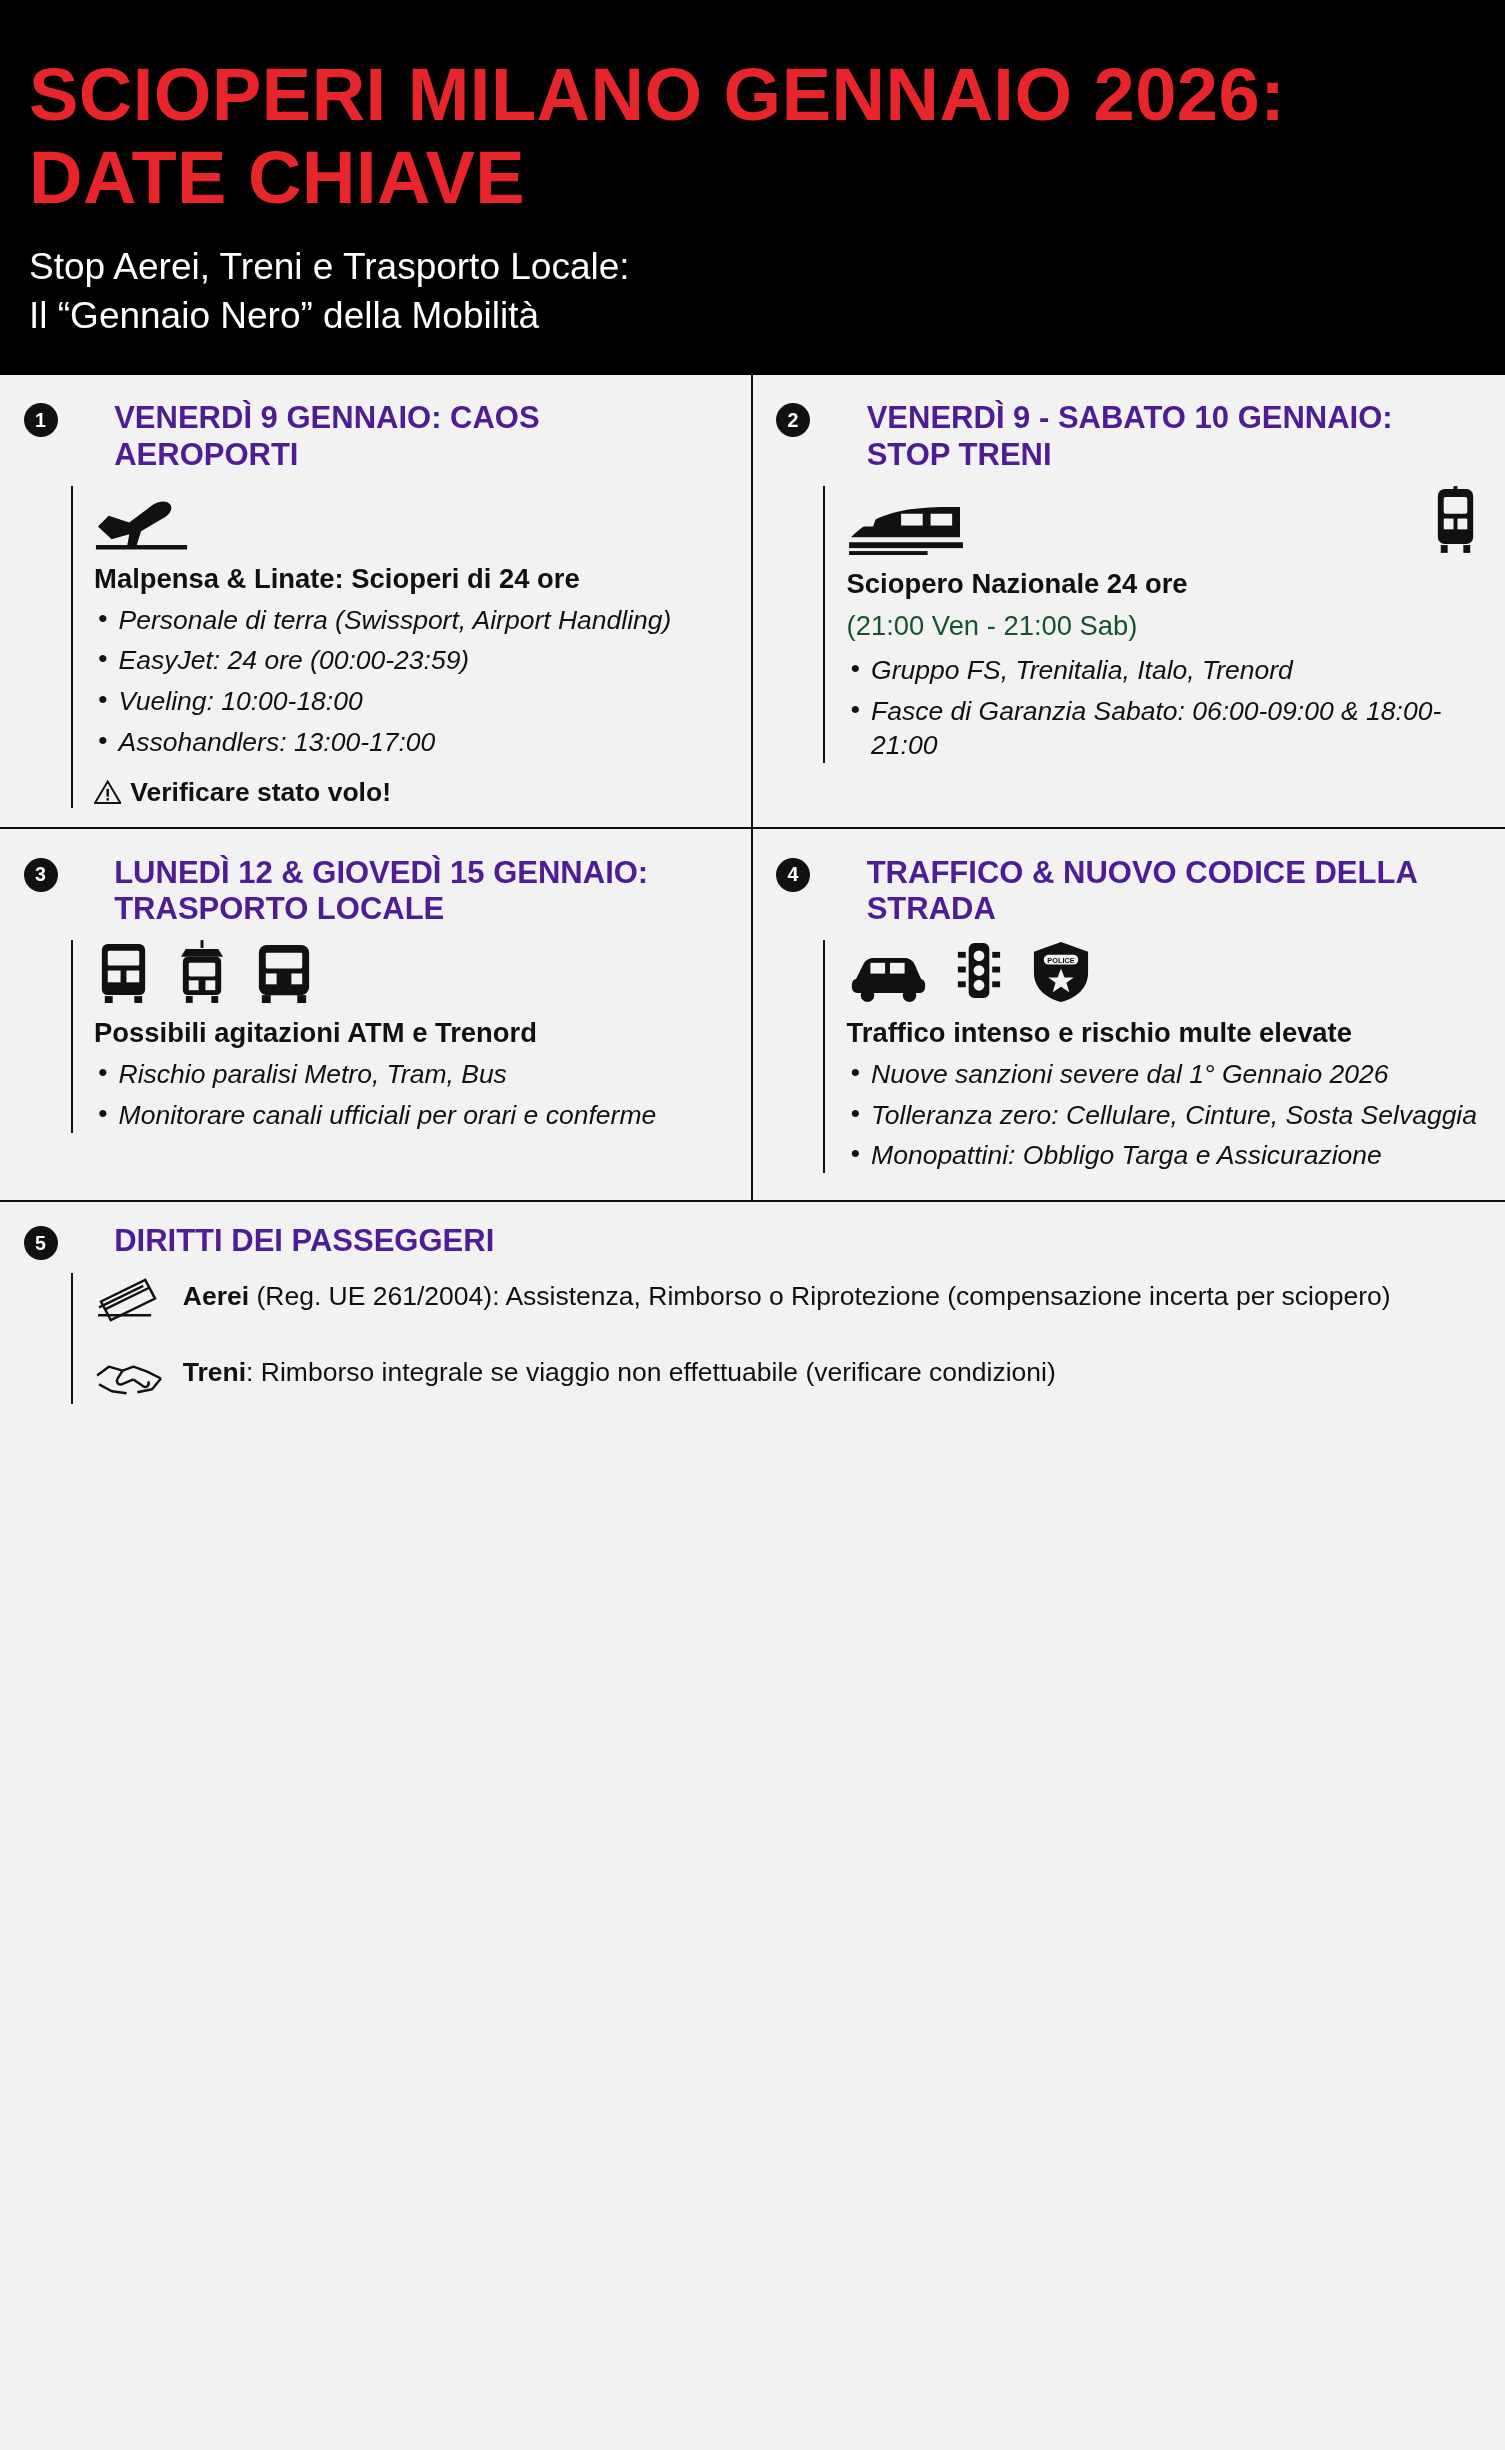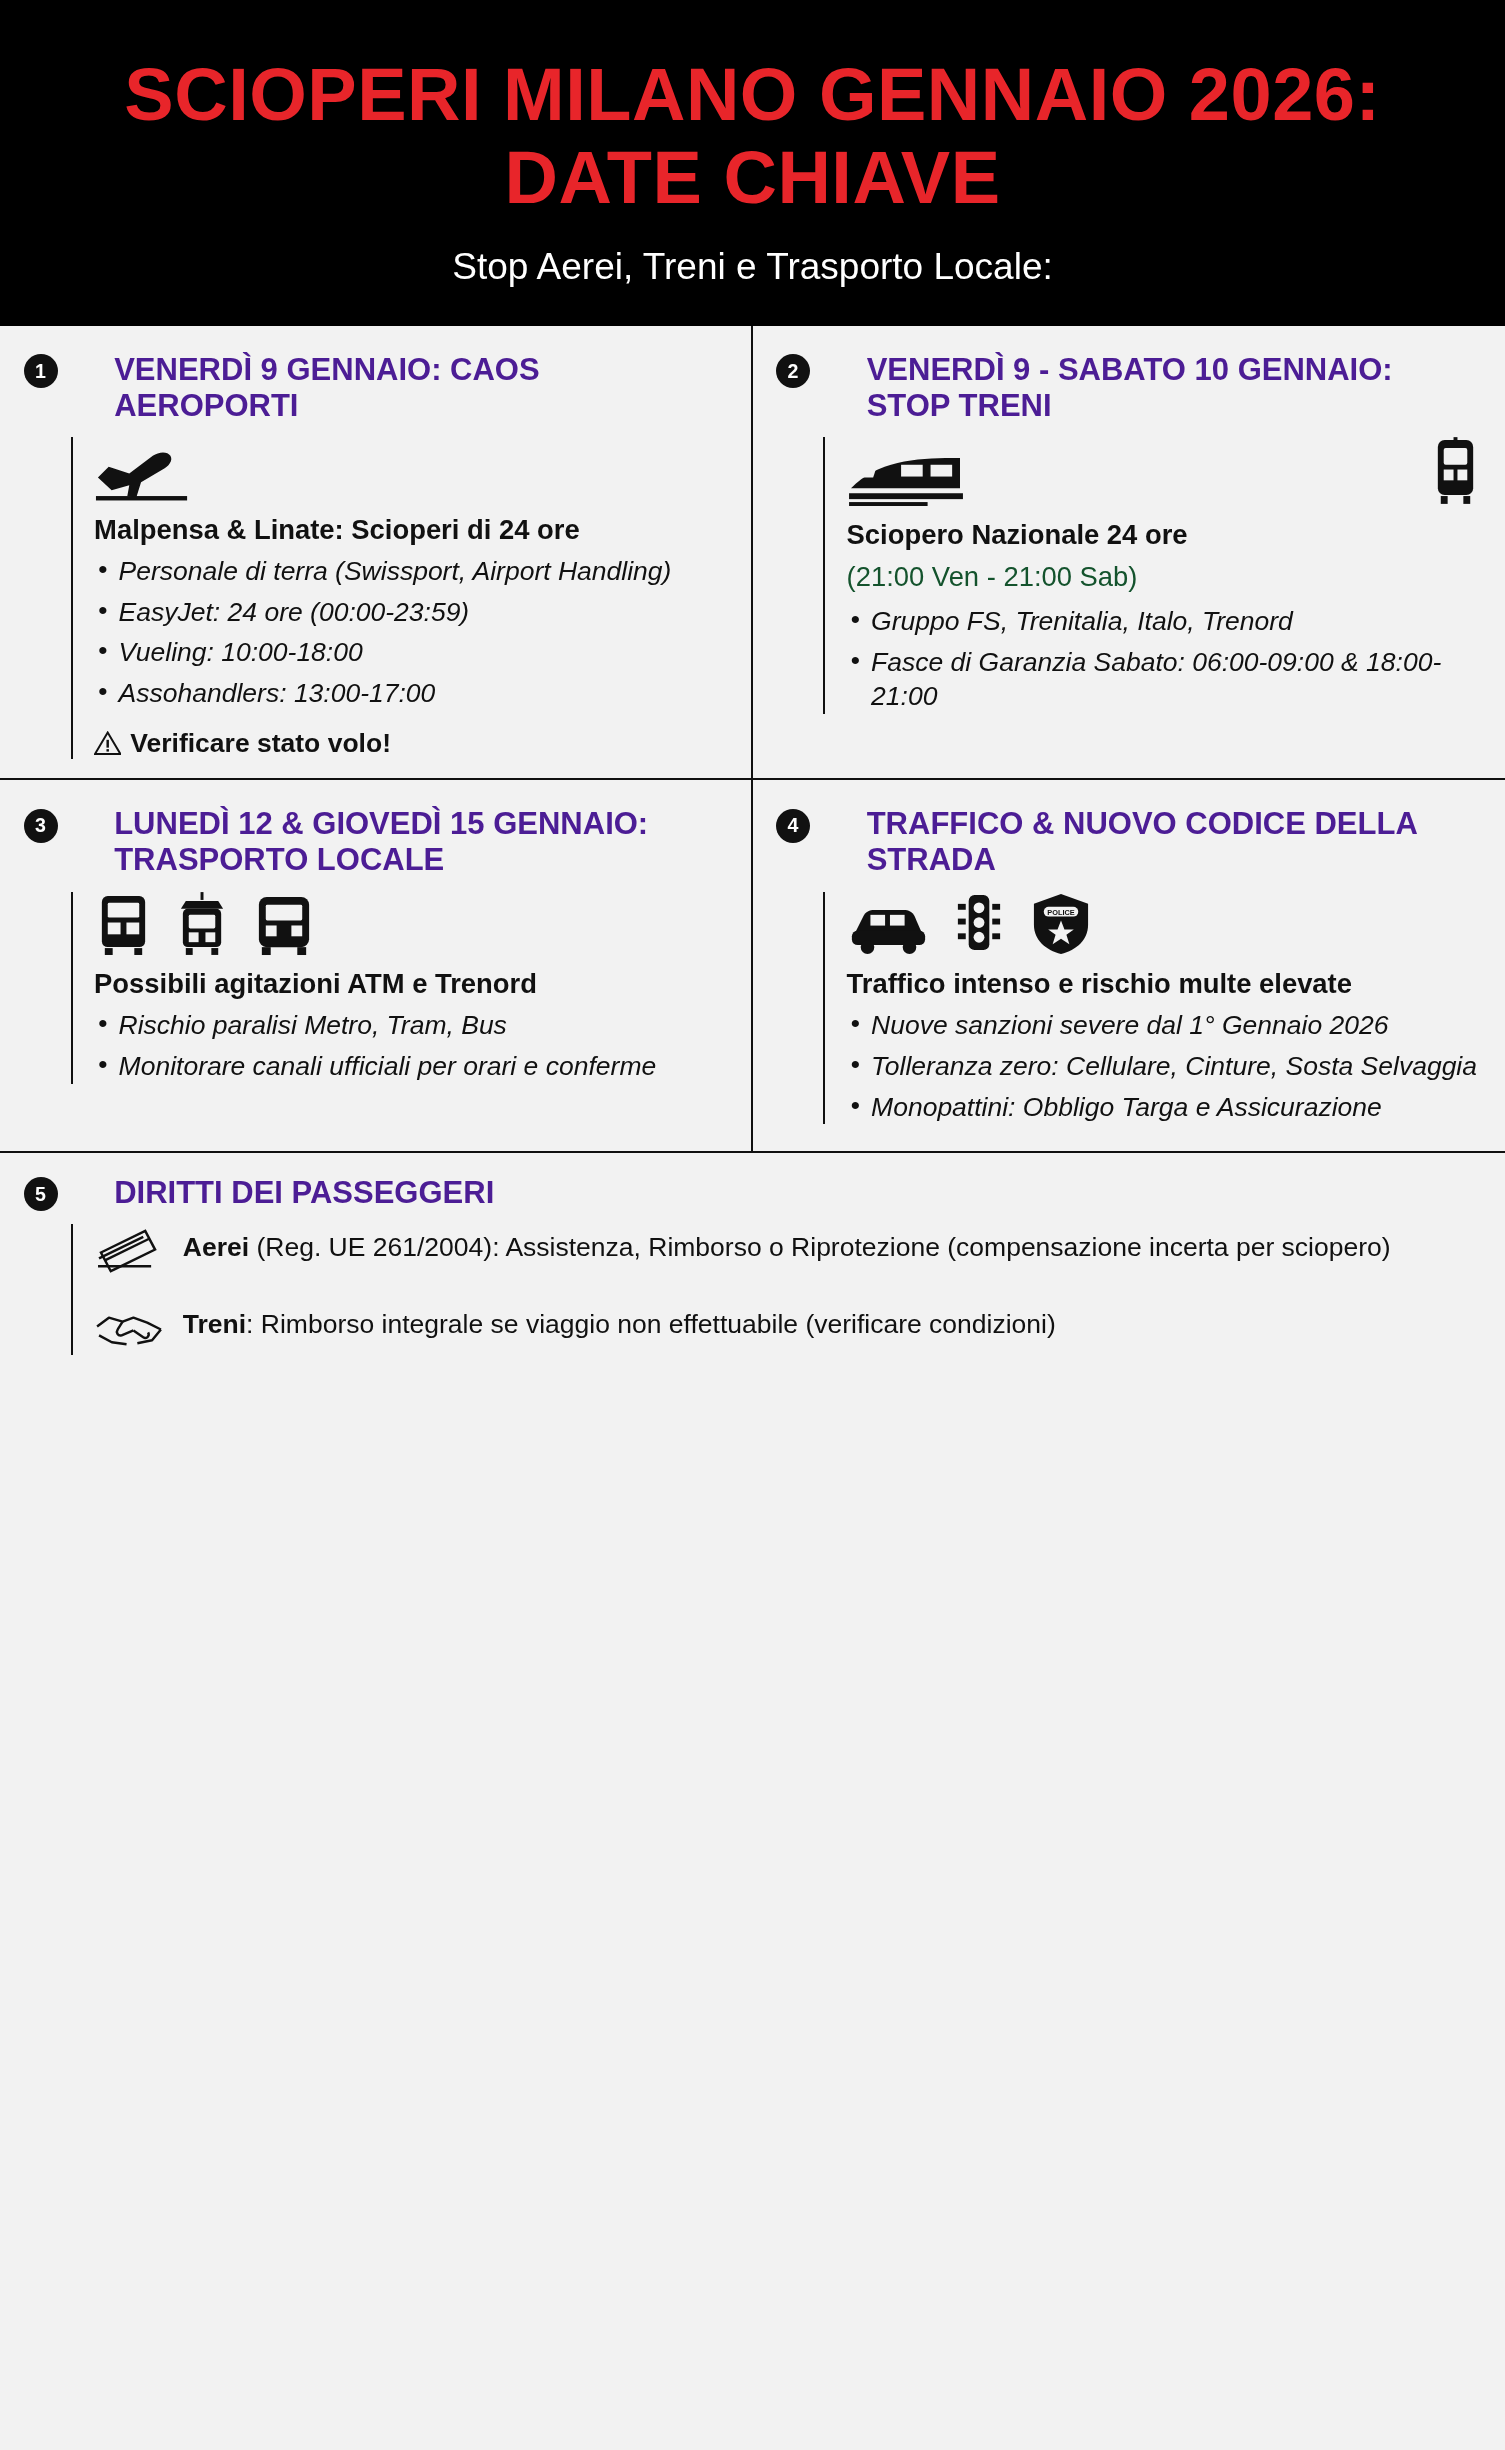--- a/index.html
+++ b/index.html
@@ -15,21 +15,21 @@
     display: flex;
     flex-direction: column;
     background: #f2f2f2;
     position: relative;
   }
 
   
   .header {
     background: #000000;
     padding: 54px 29px 34px 29px;
-    text-align: center;
+    text-align: left;
   }
   .header h1 {
     color: #e8252a;
     font-size: 74px;
     line-height: 1.12;
     font-weight: bold;
     letter-spacing: 0.5px;
     text-transform: uppercase;
   }
   .header .subtitle {
@@ -174,20 +174,21 @@
 </style>
 </head>
 <body>
 
 <div class="page">
 
   <div class="header">
     <h1>SCIOPERI MILANO GENNAIO 2026: DATE CHIAVE</h1>
     <div class="subtitle">
       <div>Stop Aerei, Treni e Trasporto Locale:</div>
+      <div>Il “Gennaio Nero” della Mobilità</div>
     </div>
   </div>
 
   <div class="grid">
 
     <div class="row row1">
 
       <div class="cell left">
         <div class="card-head">
           <div class="badge">1</div>

